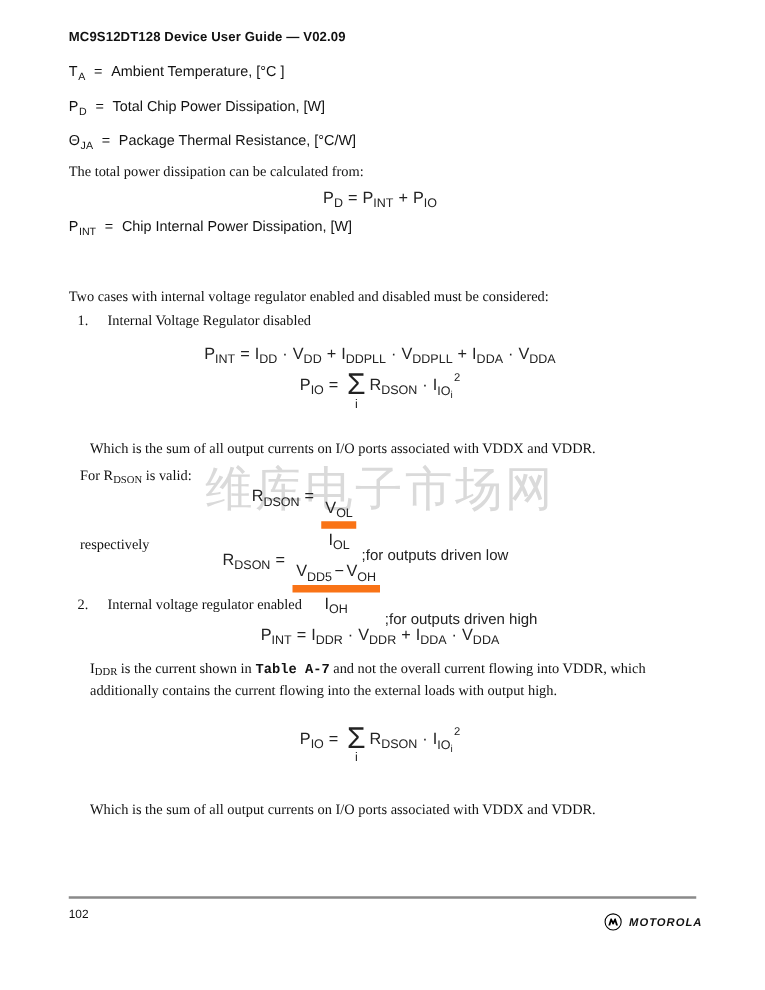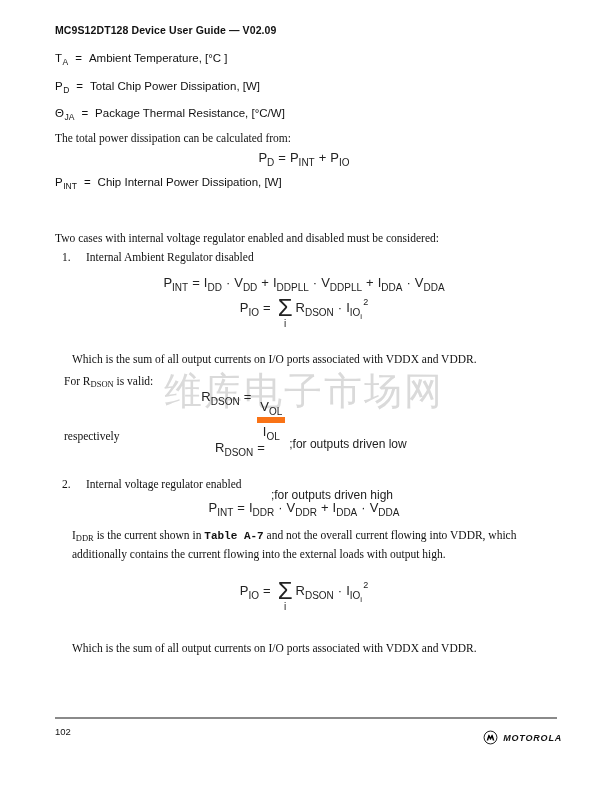--- a/index.html
+++ b/index.html
@@ -97,21 +97,21 @@
         <span class="tkn">P<span class="sub">IO</span></span>
       </div>
 
     <div class="abs def-line" style="top:176px">
       <span>P</span><span class="dsub">INT</span><span class="deq">=</span><span>Chip Internal Power Dissipation, [W]</span>
     </div>
 
     <div class="abs para" style="left:55px;top:230px">Two cases with internal voltage regulator enabled and disabled must be considered:</div>
 
     <div class="abs item" style="left:62px;top:251px">
-      <span class="inum">1.</span><span>Internal Ambient Regulator disabled</span>
+      <span class="inum">1.</span><span>Internal Voltage Regulator disabled</span>
     </div>
 
     <div class="abs eq-row" style="top:275px">
         <span class="tkn">P<span class="sub">INT</span></span>
         <span class="op">=</span>
         <span class="tkn">I<span class="sub">DD</span></span>
         <span class="op">·</span>
         <span class="tkn">V<span class="sub">DD</span></span>
         <span class="op">+</span>
         <span class="tkn">I<span class="sub">DDPLL</span></span>
@@ -152,20 +152,30 @@
           </span>
         </span>
         <span class="note">;for outputs driven low</span>
       </div>
 
     <div class="abs para" style="left:64px;top:428px">respectively</div>
 
     <div class="abs eq-row" style="top:440px">
         <span class="tkn">R<span class="sub">DSON</span></span>
         <span class="op">=</span>
+        <span class="frac">
+          <span class="num">
+            <span class="tkn">V<span class="sub">DD5</span></span>
+            <span class="op">−</span>
+            <span class="tkn">V<span class="sub">OH</span></span>
+          </span>
+          <span class="den">
+            <span class="tkn">I<span class="sub">OH</span></span>
+          </span>
+        </span>
         <span class="note">;for outputs driven high</span>
       </div>
 
     <div class="abs item" style="left:62px;top:478px">
       <span class="inum">2.</span><span>Internal voltage regulator enabled</span>
     </div>
 
     <div class="abs eq-row" style="top:500px">
         <span class="tkn">P<span class="sub">INT</span></span>
         <span class="op">=</span>

